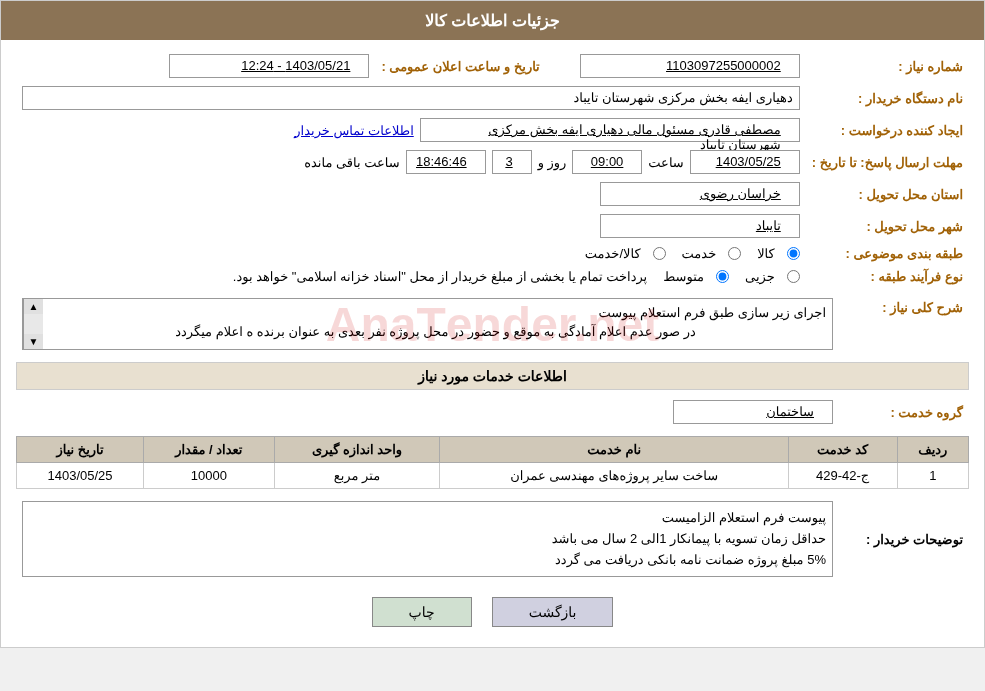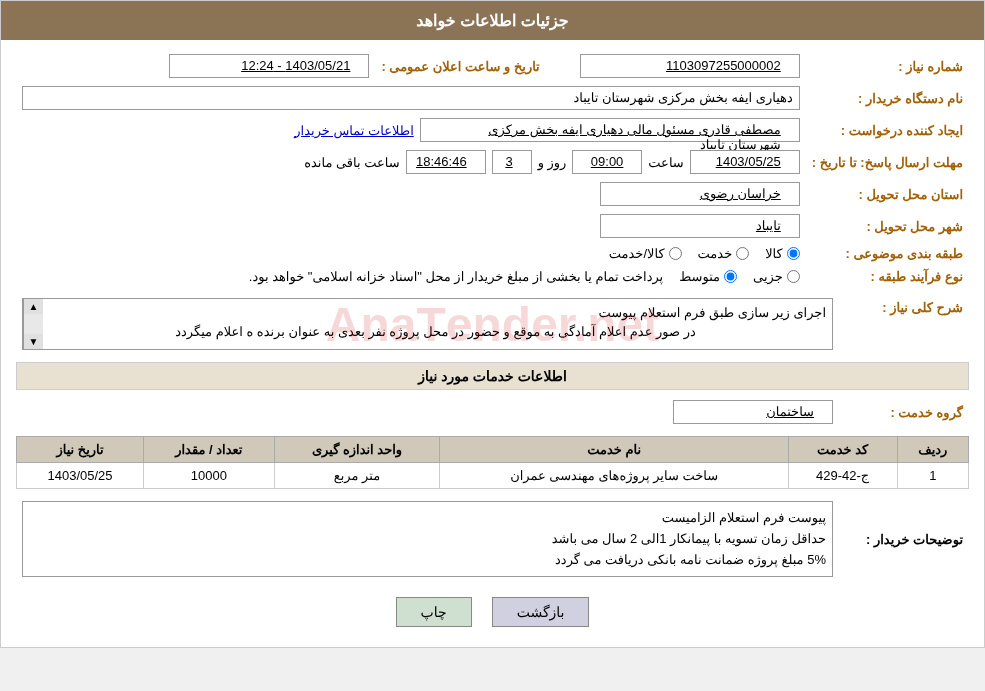--- a/index.html
+++ b/index.html
@@ -80,21 +80,21 @@
     }
     .radio-group {
       display: flex;
       gap: 16px;
       align-items: center;
       direction: rtl;
     }
     .radio-option {
       display: flex;
       align-items: center;
-      gap: 4px;
+      gap: 12px;
     }
     .services-table {
       width: 100%;
       border-collapse: collapse;
       margin: 8px 0;
     }
     .services-table th {
       background: #d0c8b8;
       border: 1px solid #aaa;
       padding: 5px 8px;
@@ -122,21 +122,21 @@
       padding: 4px 6px;
       vertical-align: top;
     }
     .buttons-row {
       display: flex;
       justify-content: center;
       gap: 20px;
       margin: 16px 0 10px 0;
     }
     .btn {
-      padding: 6px 24px;
+      padding: 6px 36px;
       font-size: 14px;
       cursor: pointer;
       border: 1px solid #888;
       background: #e8e8e8;
     }
     .btn-print {
       background: #d0e0d0;
     }
     .btn-back {
       background: #d0d0e0;
@@ -165,21 +165,21 @@
       white-space: nowrap;
       font-weight: bold;
     }
   </style>
 </head>
 <body>
 
 <div class="page-container watermark-container">
   <div class="watermark">AnaТender.net</div>
 
-  <div class="header">جزئیات اطلاعات خواهد</div>
+  <div class="header">جزئیات اطلاعات کالا</div>
 
   <div class="content">
 
     <table class="info-table">
       <tbody>
           <tr>
         <td class="label-cell">شماره نیاز :</td>
         <td class="value-cell" style="width:260px;">
           <div class="input-box" style="width:220px;">1103097255000002</div>
         </td>

